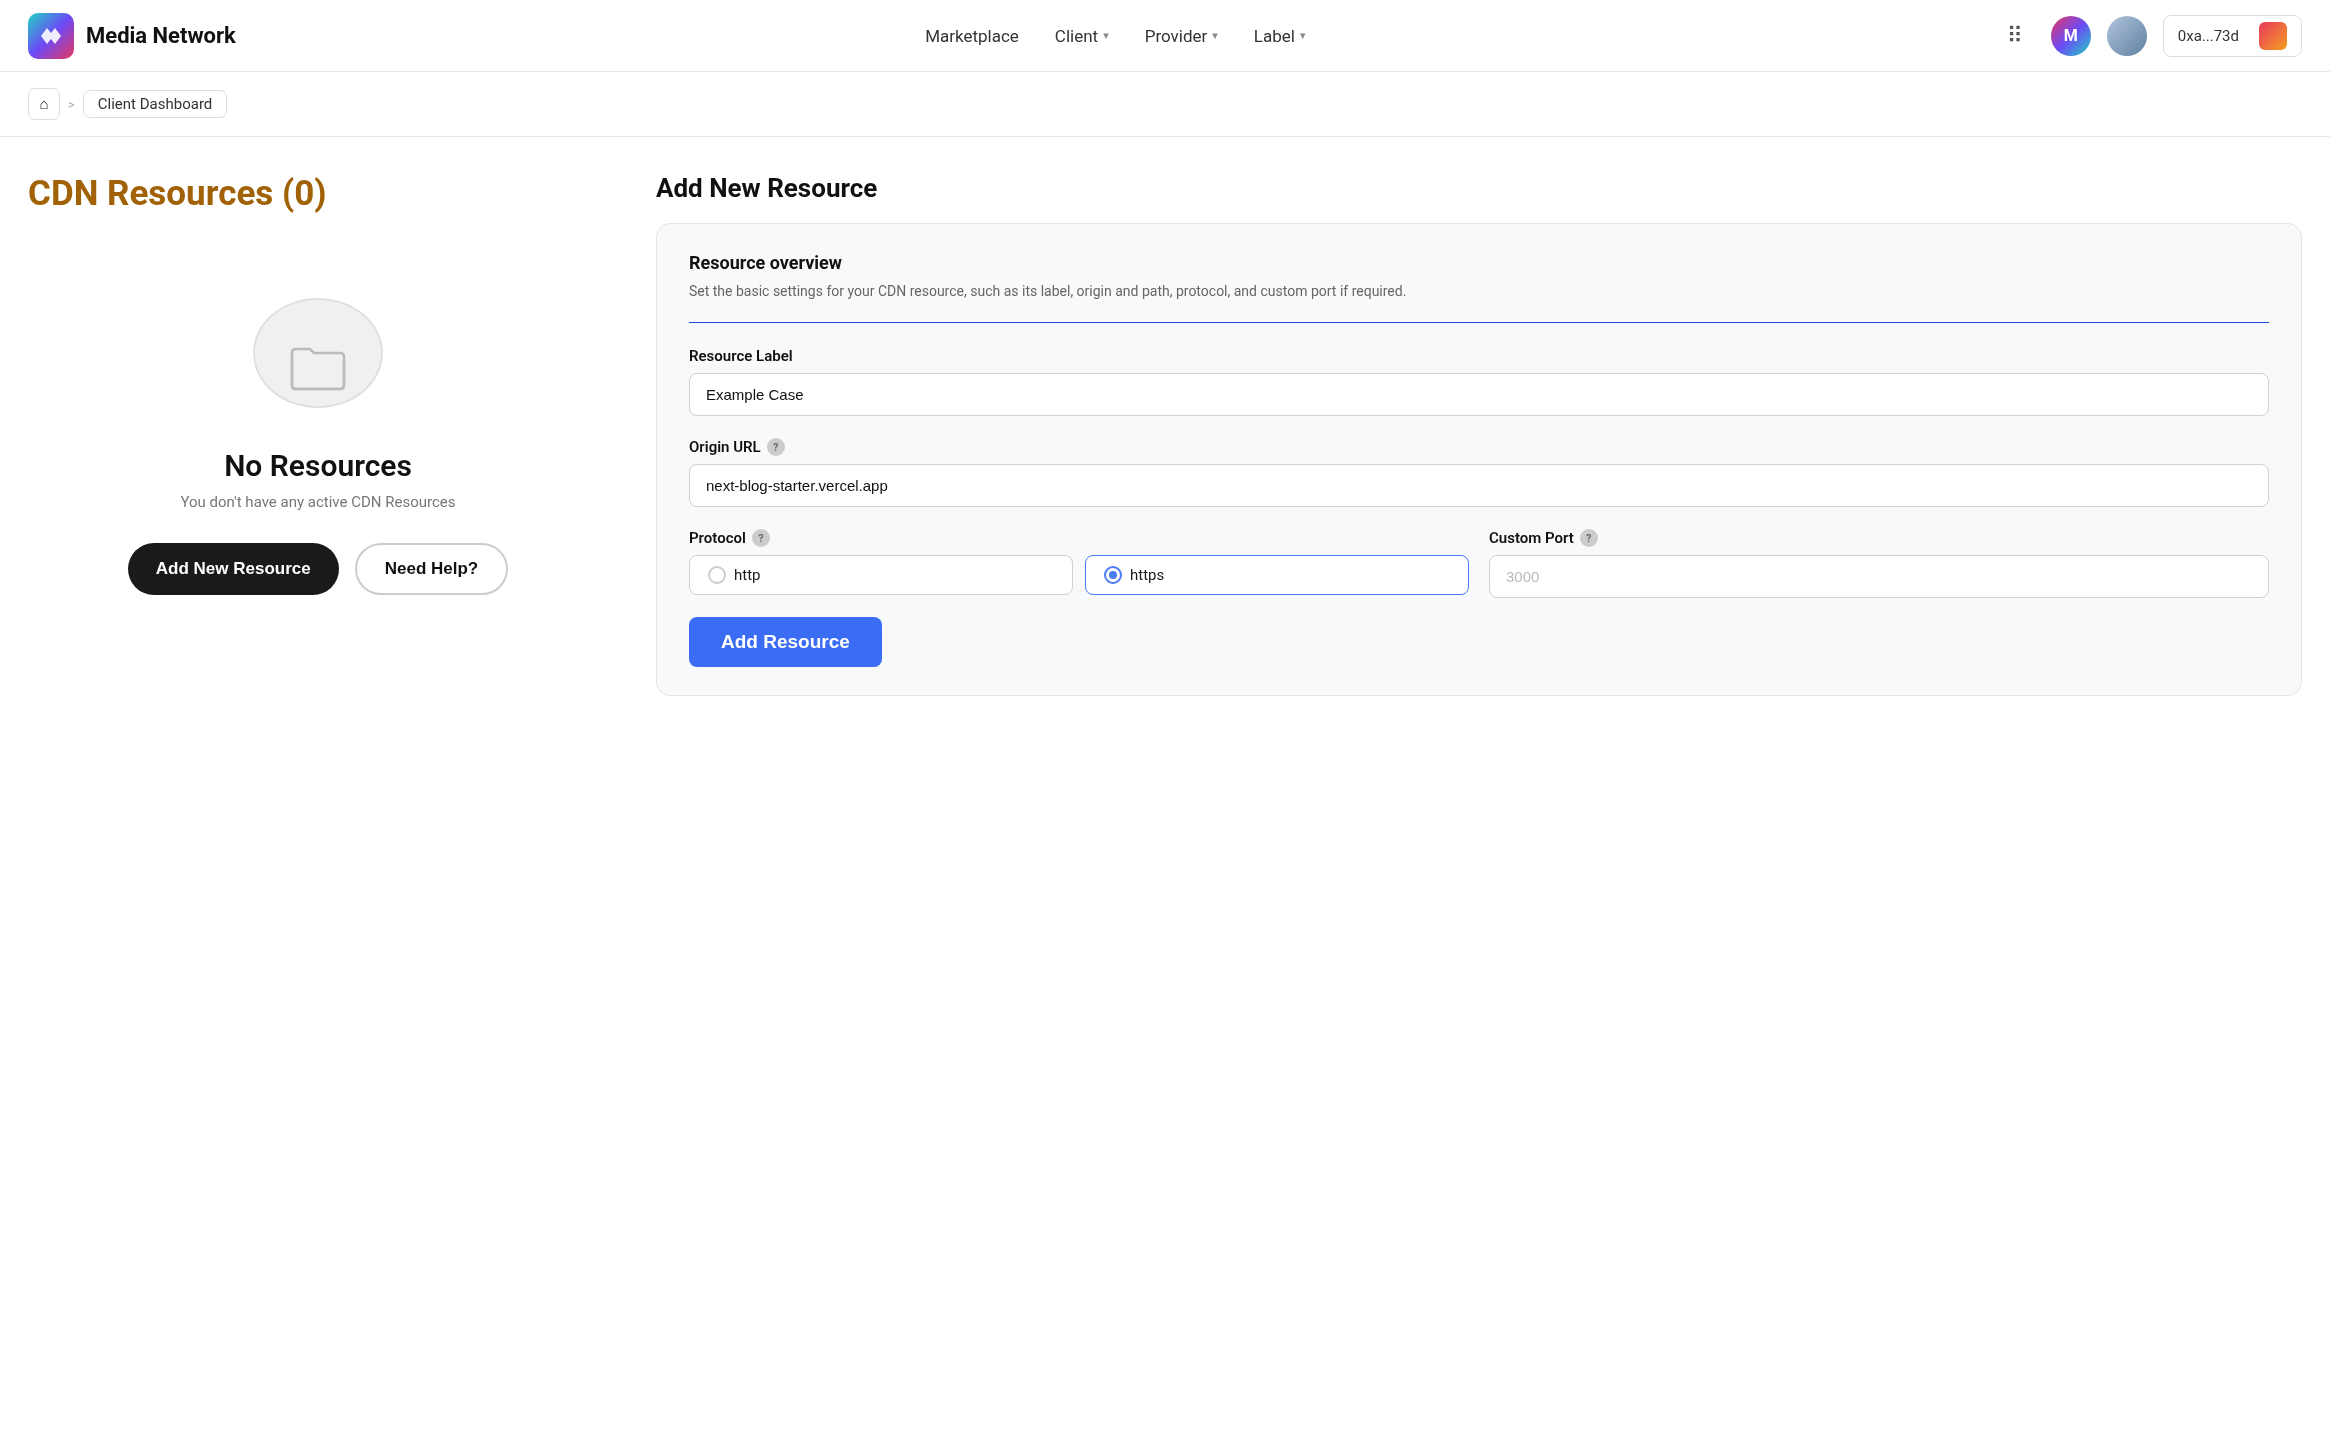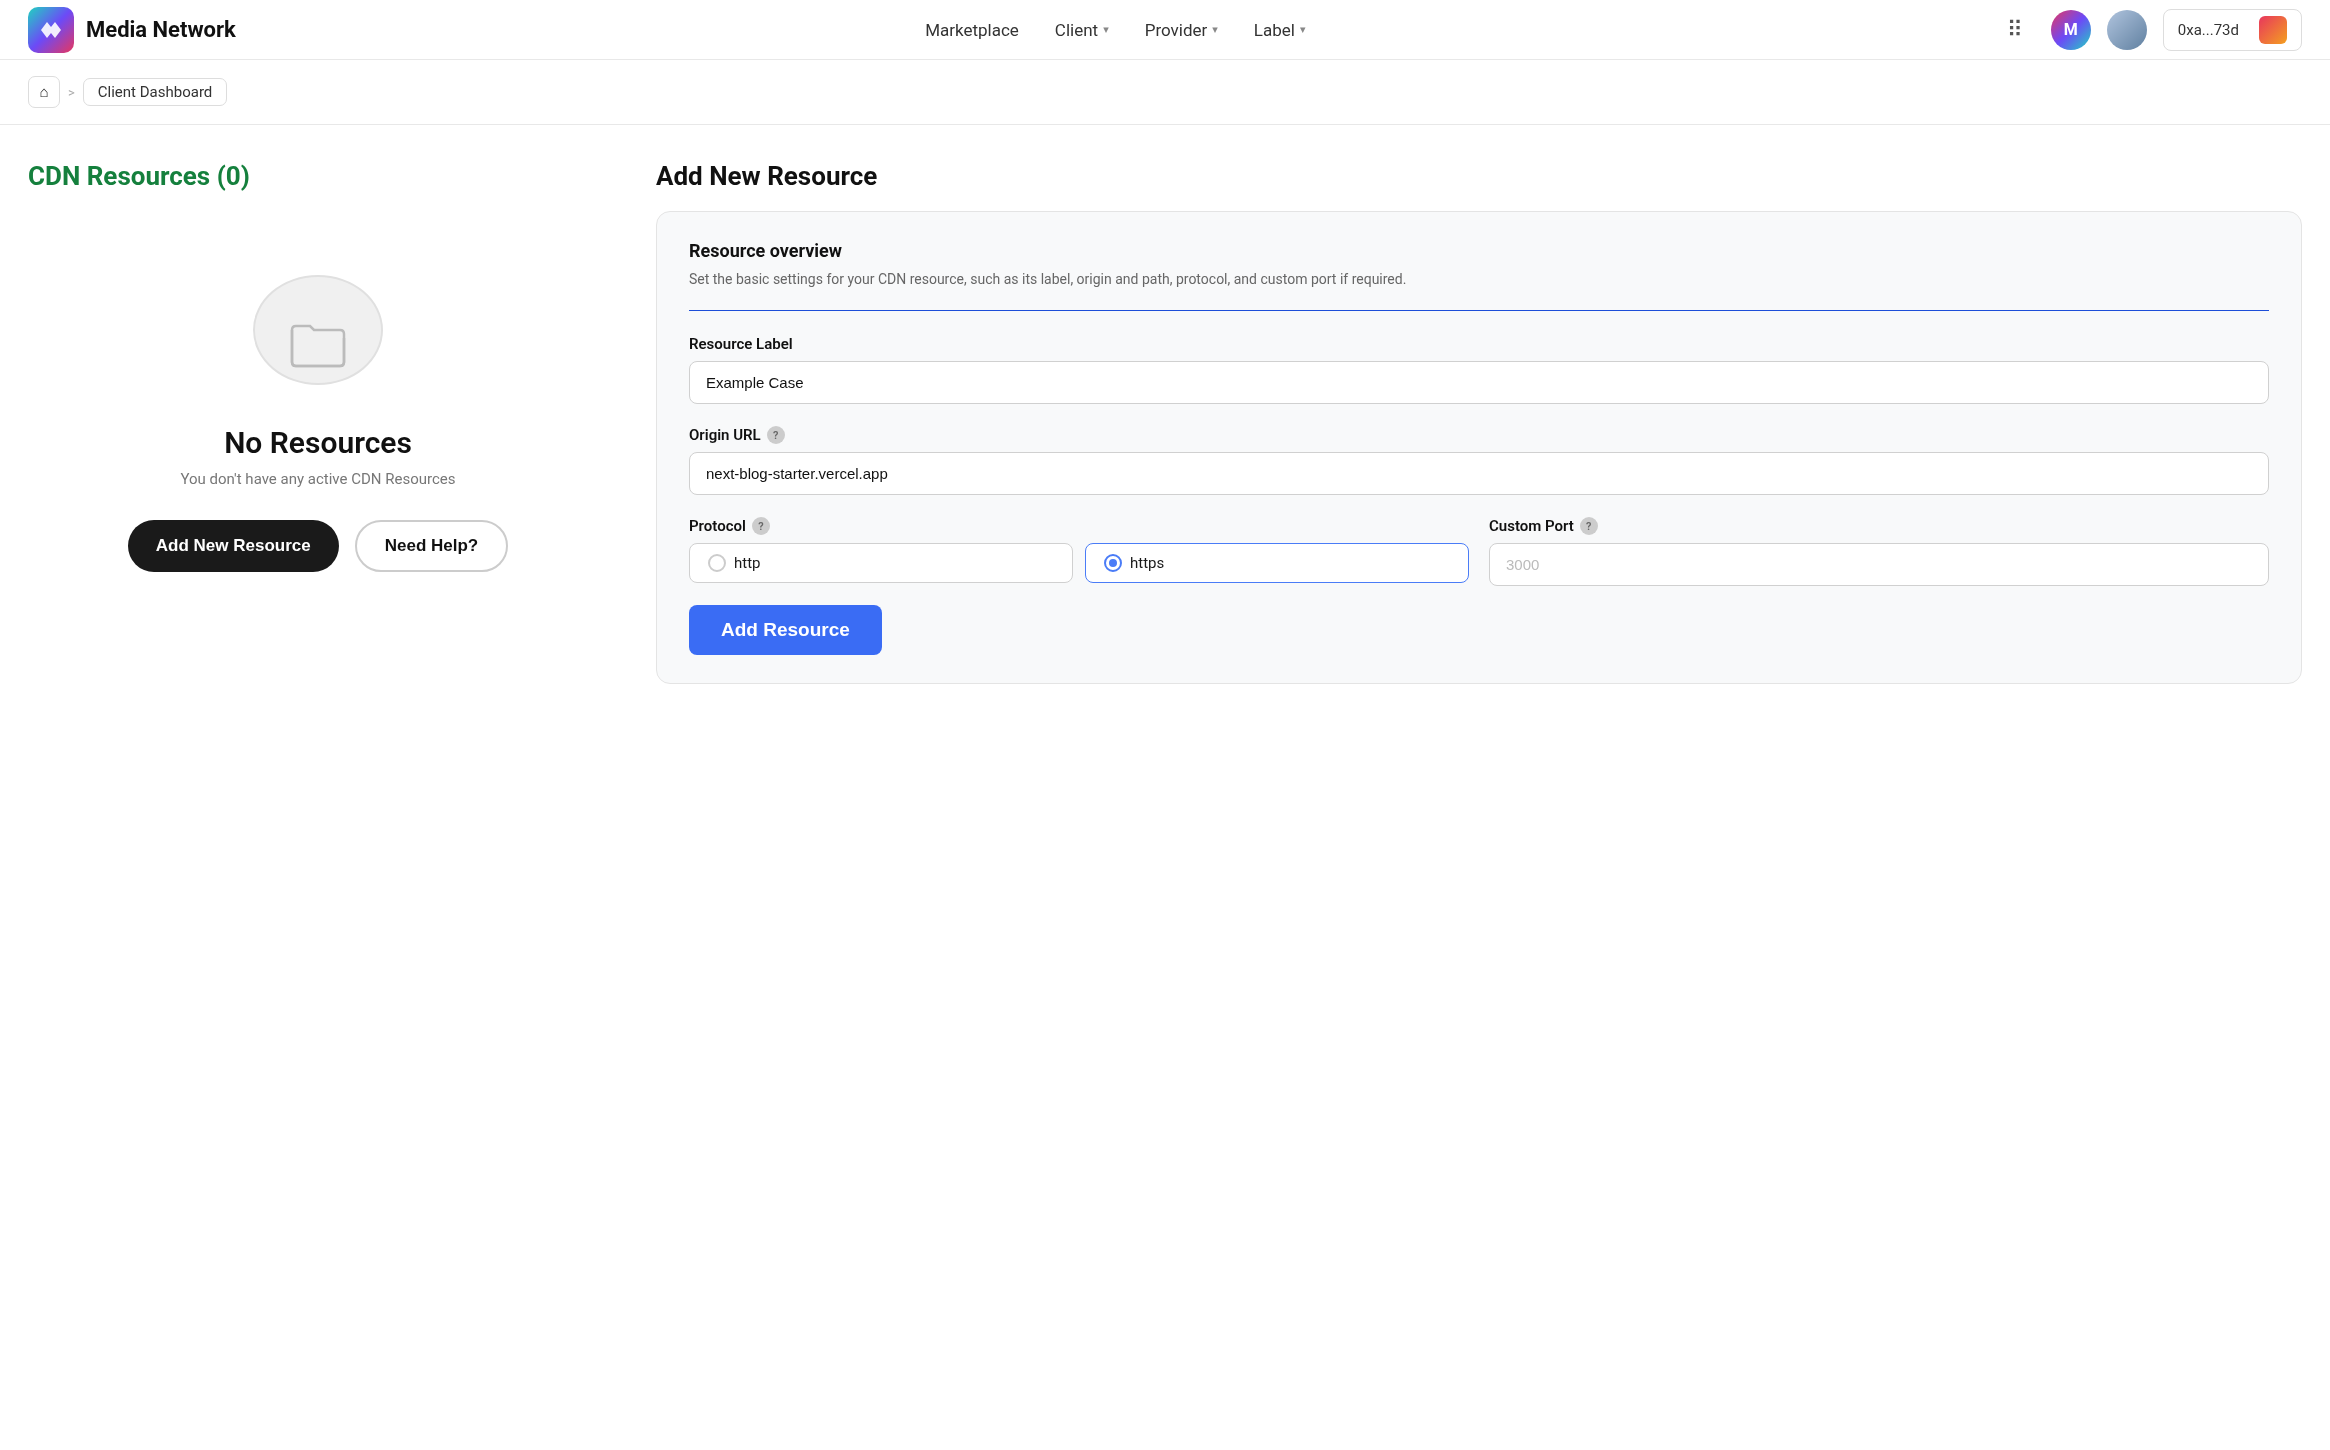--- a/index.html
+++ b/index.html
@@ -1,21 +1,21 @@
 <!DOCTYPE html>
 <html><head>
   <meta charset="utf-8">
   <style>
     * { box-sizing: border-box; margin: 0; padding: 0; }
     body { font-family: -apple-system, BlinkMacSystemFont, 'Segoe UI', Roboto, sans-serif; background: #fff; color: #1a1a1a; }
 
     
     .navbar {
       display: flex; justify-content: space-between;
-      padding: 0 28px; height: 60px;
+      padding: 0 28px; height: 72px;
       border-bottom: 1px solid #e8e8e8;
     }
     .nav-brand { display: flex; align-items: center; gap: 12px; }
     .nav-logo {
       width: 46px; height: 46px; border-radius: 10px;
       background: linear-gradient(135deg, #1fd4c0, #6c4af7, #e8365d);
       display: flex; align-items: center; justify-content: center;
     }
     .nav-logo svg { width: 28px; height: 28px; }
     .nav-title { font-size: 22px; font-weight: 700; color: #111; }
@@ -65,21 +65,21 @@
     .breadcrumb-item {
       border: 1px solid #ddd; border-radius: 7px; padding: 4px 14px;
       font-size: 15px; color: #333; cursor: pointer;
     }
 
     
     .main { display: flex; padding: 36px 28px; gap: 48px; align-items: flex-start; }
 
     
     .left-panel { flex: 0 0 580px; }
-    .section-title { font-size: 26px; font-weight: 700; color: #15803d; margin-bottom: 24px; }
+    .section-title { font-size: 35px; font-weight: 700; color: #a16207; margin-bottom: 24px; }
 
     .empty-state {
       display: flex; flex-direction: column; align-items: center;
       padding: 60px 20px; gap: 0;
     }
     .empty-icon-wrap {
       position: relative; width: 140px; height: 130px;
       display: flex; align-items: center; justify-content: center; margin-bottom: 20px;
     }
     .empty-circle {

